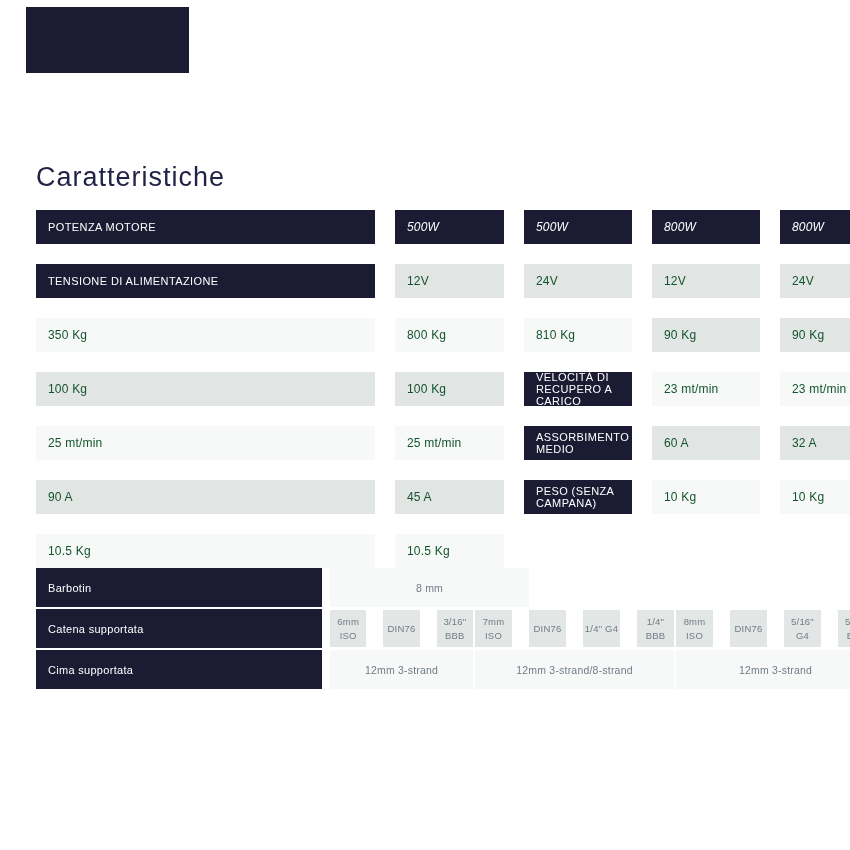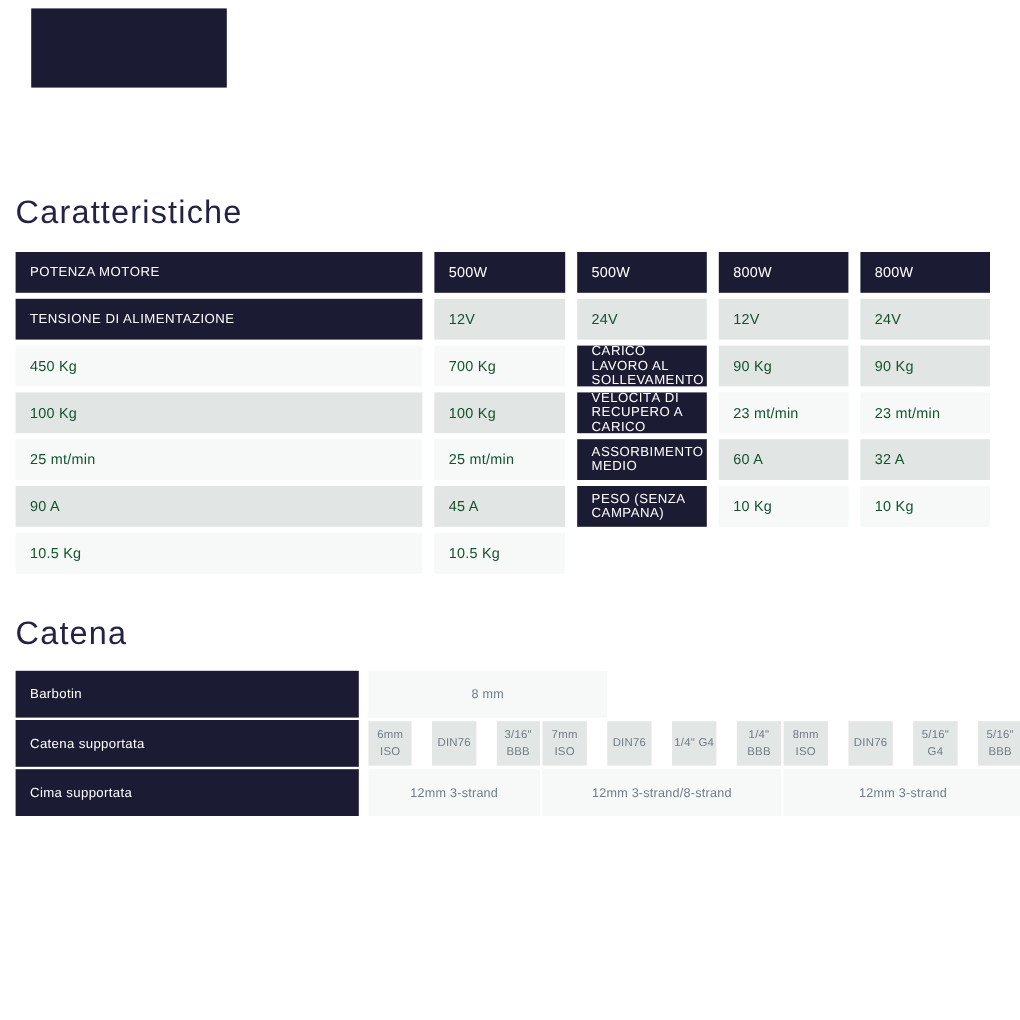--- a/index.html
+++ b/index.html
@@ -3,36 +3,36 @@
 <meta charset="utf-8">
 <style>
   * { margin:0; padding:0; box-sizing:border-box; }
   html,body { width:850px; height:850px; background:#ffffff; overflow:hidden;
               font-family:"Liberation Sans", sans-serif; }
   .page { position:relative; width:850px; height:850px; }
 
   .logo-block { position:absolute; left:26px; top:7px; width:163px; height:66px;
                 background:#1b1b34; }
 
-  .content { position:absolute; left:13px; top:161px; width:812px; }
+  .content { position:absolute; left:36px; top:161px; width:812px; }
 
   .section-title { font-size:27px; line-height:33px; font-weight:500;
                    color:#232347; letter-spacing:1px; }
   .title-1 { margin-bottom:16px; }
   .title-2 { margin-top:34px; margin-bottom:14px; }
 
   
   .spec-table { display:grid;
                 grid-template-columns:339px 109px 108px 108px 108px;
-                column-gap:10px; row-gap:5px; grid-auto-rows:34px; }
+                column-gap:10px; row-gap:5px; grid-auto-rows:34px;gap:20px; }
   .cell { display:flex; align-items:center; padding:0 12px; }
   .cell-label { background:#1b1b34; color:#ffffff; font-size:11px;
                 letter-spacing:0.4px; }
   .cell-val { font-size:12px; color:#14532d; letter-spacing:0.2px; }
-  .cell-val.navy { background:#1b1b34; color:#ffffff; }
+  .cell-val.navy { background:#1b1b34; color:#ffffff;font-style:italic; }
   .cell-val.shade-a { background:#e1e5e4; }
   .cell-val.shade-b { background:#f6f9f8; }
 
   
   .catena-table { margin-top:0; }
   .t2-row { display:flex; height:39px; margin-bottom:2px; }
   .t2-label { width:286px; margin-right:8px; background:#1b1b34; color:#ffffff;
               font-size:11px; letter-spacing:0.3px; display:flex;
               align-items:center; padding:0 12px; flex:none; }
   .t2-group { margin-right:2px; flex:none; display:flex; }
@@ -65,24 +65,24 @@
       <div class="cell cell-val navy">500W</div>
       <div class="cell cell-val navy">800W</div>
       <div class="cell cell-val navy">800W</div>
 
       <div class="cell cell-label">TENSIONE DI ALIMENTAZIONE</div>
       <div class="cell cell-val shade-a">12V</div>
       <div class="cell cell-val shade-a">24V</div>
       <div class="cell cell-val shade-a">12V</div>
       <div class="cell cell-val shade-a">24V</div>
 
-      <div class="cell cell-val shade-b">450 Kg</div>
-      <div class="cell cell-val shade-b">700 Kg</div>
+      <div class="cell cell-val shade-b">350 Kg</div>
+      <div class="cell cell-val shade-b">800 Kg</div>
+      <div class="cell cell-val shade-b">810 Kg</div>
 
-      <div class="cell cell-label">CARICO LAVORO AL SOLLEVAMENTO</div>
       <div class="cell cell-val shade-a">90 Kg</div>
       <div class="cell cell-val shade-a">90 Kg</div>
       <div class="cell cell-val shade-a">100 Kg</div>
       <div class="cell cell-val shade-a">100 Kg</div>
 
       <div class="cell cell-label">VELOCITÀ DI RECUPERO A CARICO</div>
       <div class="cell cell-val shade-b">23 mt/min</div>
       <div class="cell cell-val shade-b">23 mt/min</div>
       <div class="cell cell-val shade-b">25 mt/min</div>
       <div class="cell cell-val shade-b">25 mt/min</div>
@@ -93,21 +93,20 @@
       <div class="cell cell-val shade-a">90 A</div>
       <div class="cell cell-val shade-a">45 A</div>
 
       <div class="cell cell-label">PESO (SENZA CAMPANA)</div>
       <div class="cell cell-val shade-b">10 Kg</div>
       <div class="cell cell-val shade-b">10 Kg</div>
       <div class="cell cell-val shade-b">10.5 Kg</div>
       <div class="cell cell-val shade-b">10.5 Kg</div>
     </div>
 
-    <h2 class="section-title title-2">Catena</h2>
 
     <div class="catena-table">
 
       <div class="t2-row">
         <div class="t2-label">Barbotin</div>
         <div class="t2-group g3">
           <div class="t2-span-cell">8 mm</div>
         </div>
       </div>
 

